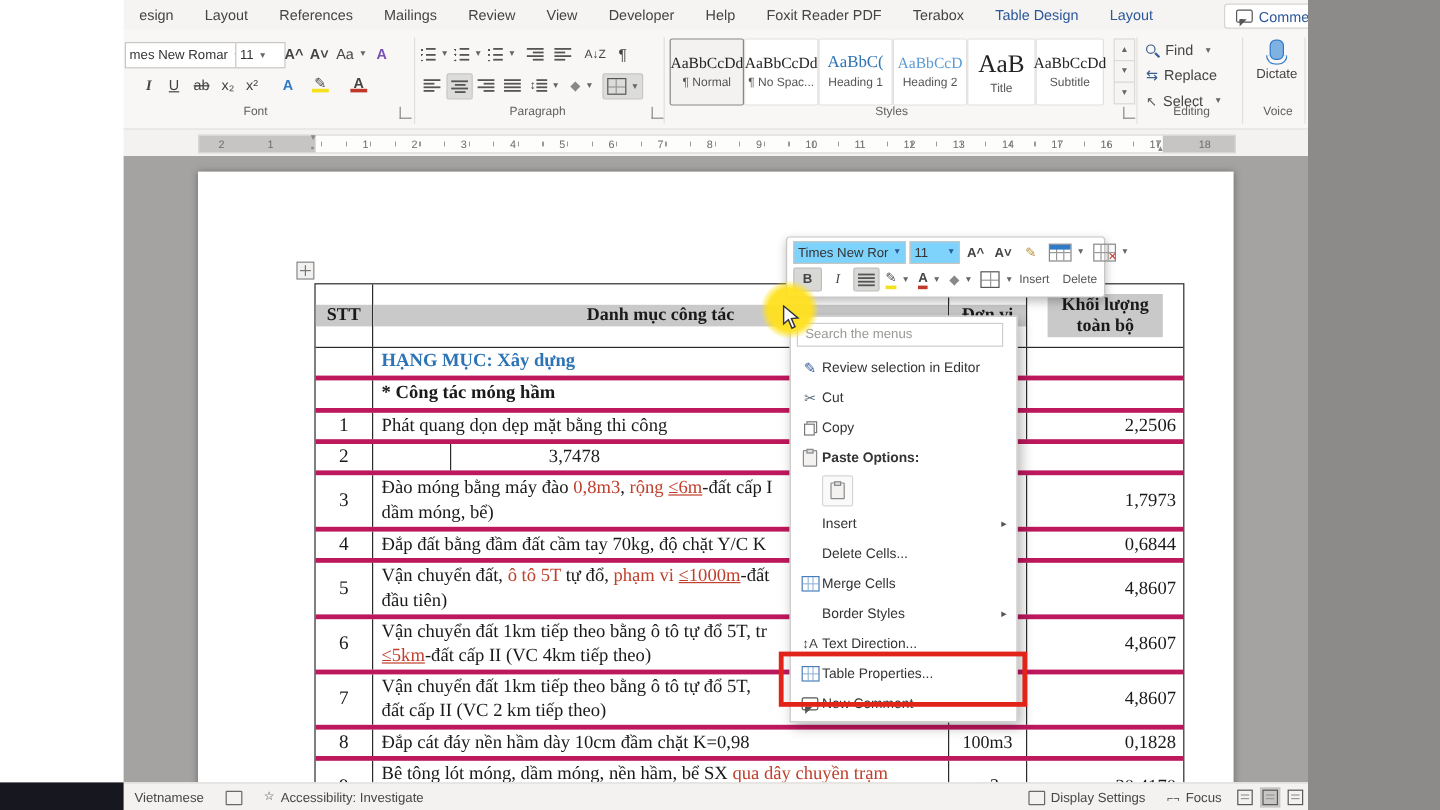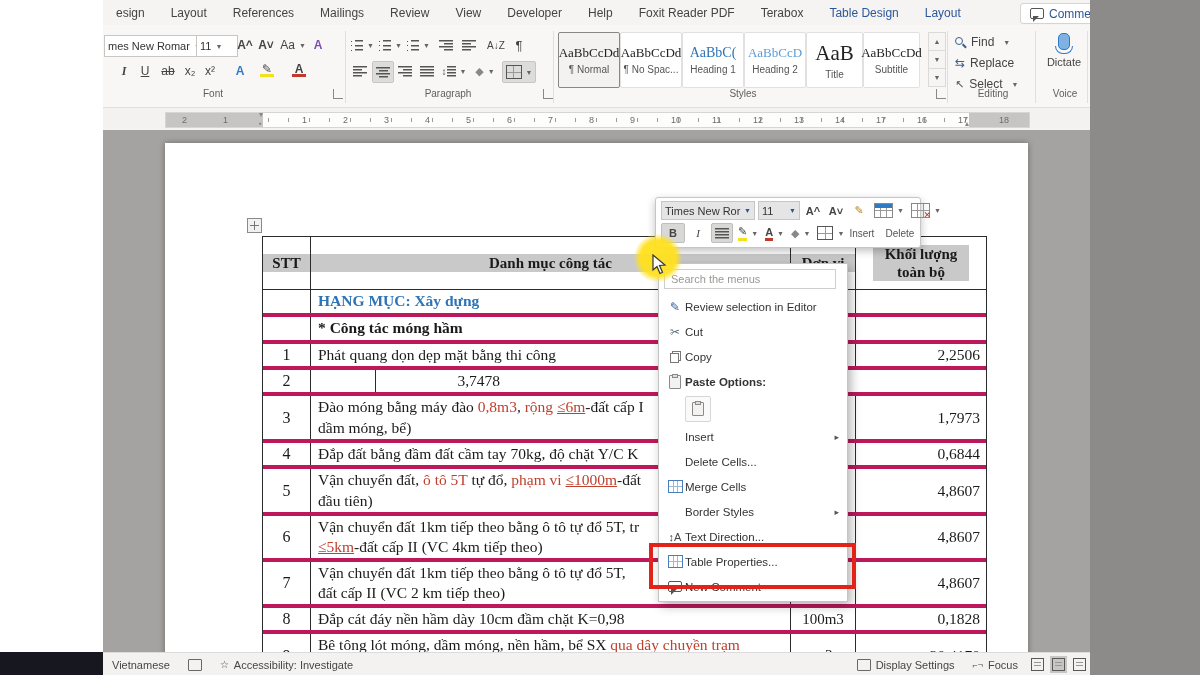--- a/index.html
+++ b/index.html
@@ -100,21 +100,21 @@
   #move-handle{position:absolute;left:82px;top:75px;width:13px;height:13px;border:1px solid #8a8a8a;background:#f2f1f0;}
   #move-handle::before{content:"";position:absolute;left:5.5px;top:2px;width:1.5px;height:9px;background:#777;}
   #move-handle::after{content:"";position:absolute;top:5.5px;left:2px;height:1.5px;width:9px;background:#777;}
 
   
   #mini-toolbar{left:655px;top:197px;width:264px;height:49px;background:#fff;border:1px solid #c8c6c4;border-radius:3px;
     box-shadow:0 3px 8px rgba(0,0,0,.25);z-index:30;font-size:11px;color:#333;}
   .mrow{position:absolute;left:5px;display:flex;align-items:center;gap:3px;}
   .mbtn{height:18px;min-width:16px;display:flex;align-items:center;justify-content:center;border-radius:2px;padding:0 2px;color:#444;}
   .mbtn.active{background:#d8d8d6;border:1px solid #c0bebc;}
-  .mcombo{height:17px;border:1px solid #c8c6c4;background:#e5e5e5;display:flex;align-items:center;padding:0 3px;white-space:nowrap;overflow:hidden;}
+  .mcombo{height:17px;border:1px solid #c8c6c4;background:#7dd3fc;display:flex;align-items:center;padding:0 3px;white-space:nowrap;overflow:hidden;}
   .tblic{display:inline-block;width:17px;height:13px;border:1px solid #888;position:relative;
     background-image:linear-gradient(#999,#999),linear-gradient(#999,#999),linear-gradient(#999,#999);
     background-size:17px 1px,1px 13px,1px 13px;background-position:0 6px,5px 0,11px 0;background-repeat:no-repeat;}
   .tblic.ins::before{content:"";position:absolute;left:0;top:0;width:17px;height:4px;background:#2f7ac7;}
   .tblic.del::after{content:"✕";position:absolute;right:-2px;bottom:-3px;color:#c0392b;font-size:9px;font-weight:bold;}
   .mlabel{font-size:10px;color:#555;}
 
   
   #context-menu{left:658px;top:263px;width:188px;height:337px;background:#fff;border:1px solid #c6c4c2;
     box-shadow:3px 4px 10px rgba(0,0,0,.3);z-index:31;}

